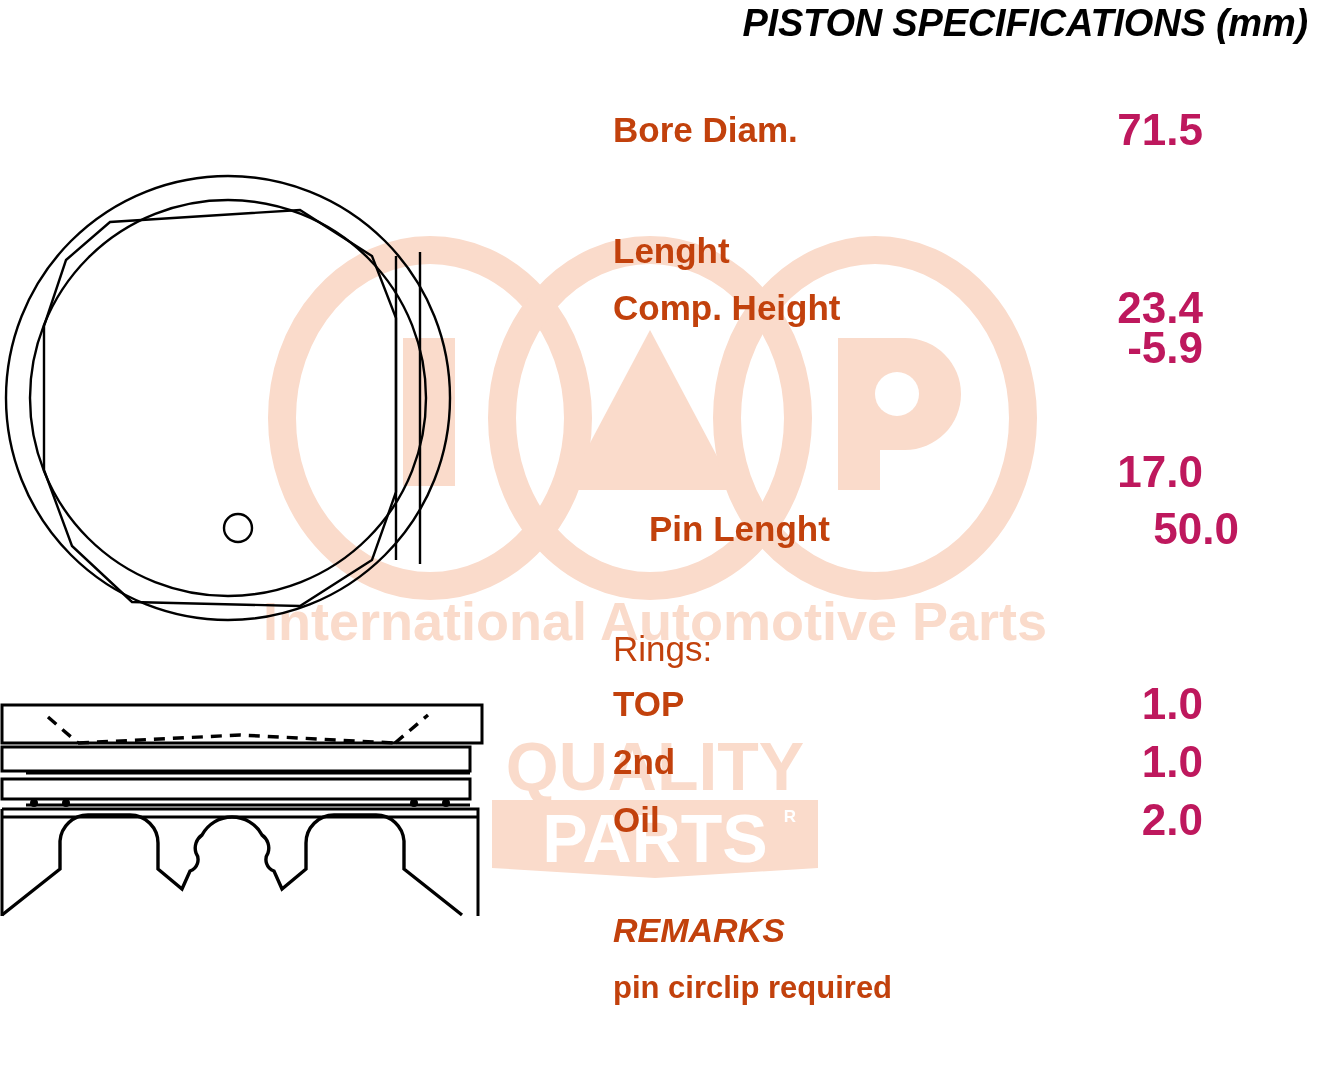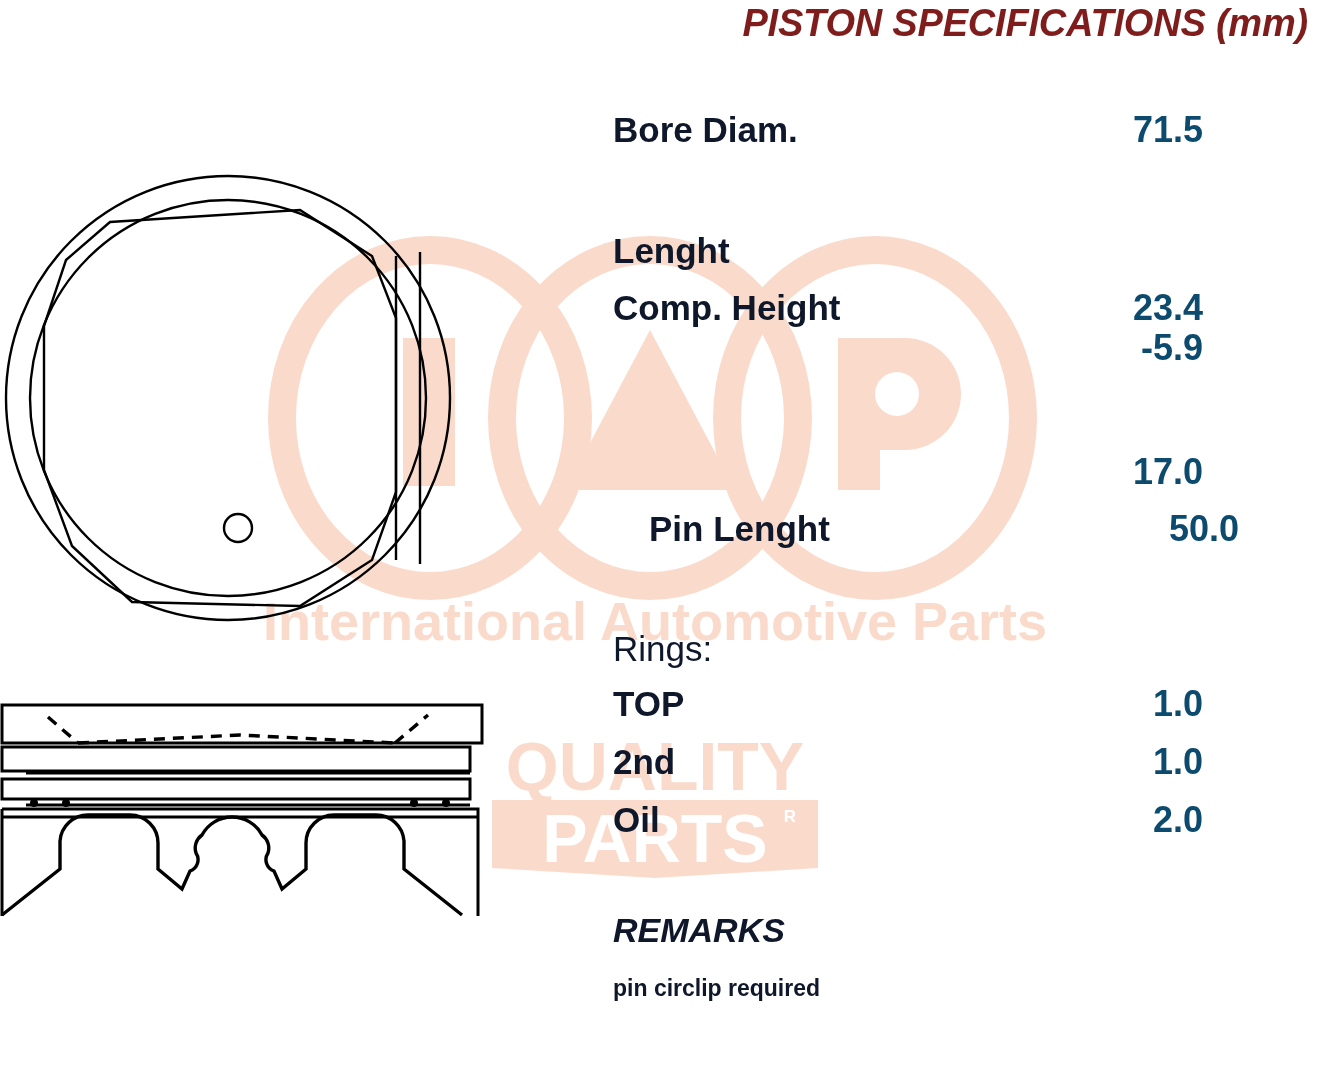--- a/index.html
+++ b/index.html
@@ -52,64 +52,64 @@
   .spec-title {
     position: absolute;
     left: 6px;
     top: 2px;
     width: 694px;
     text-align: right;
     font-size: 38px;
     font-weight: bold;
     font-style: italic;
     letter-spacing: -0.2px;
-    color: #7f1d1d;
+    color: #000000;
     white-space: nowrap;
   }
 
   .row {
     position: absolute;
     left: 0px;
     width: 600px;
     height: 44px;
     line-height: 44px;
     white-space: nowrap;
   }
   .row .lbl {
     position: absolute;
     left: 5px;
     top: 0;
     font-size: 35px;
     font-weight: bold;
-    color: #0f172a;
+    color: #c2410c;
   }
   .row .val {
     position: absolute;
     left: 300px;
     width: 295px;
     top: 0;
     text-align: right;
-    font-size: 36px;
-    font-weight: bold;
-    color: #0c4a6e;
+    font-size: 44px;
+    font-weight: bold;
+    color: #be185d;
   }
   .row.light .lbl,
   .row.light .val {
     font-weight: bold;
     text-align: right;
   }
   .row.plain .lbl {
     font-weight: normal;
   }
   .row.remark .lbl {
     font-size: 34px;
     font-weight: bold;
   }
   .row.remark-sub .lbl {
-    font-size: 23px;
+    font-size: 31px;
     font-weight: bold;
   }
 </style>
 </head>
 <body>
 
 <div id="page">
 
   <svg id="watermark" viewBox="0 0 1318 1080" xmlns="http://www.w3.org/2000/svg">
     <g fill="#fadbcb">

